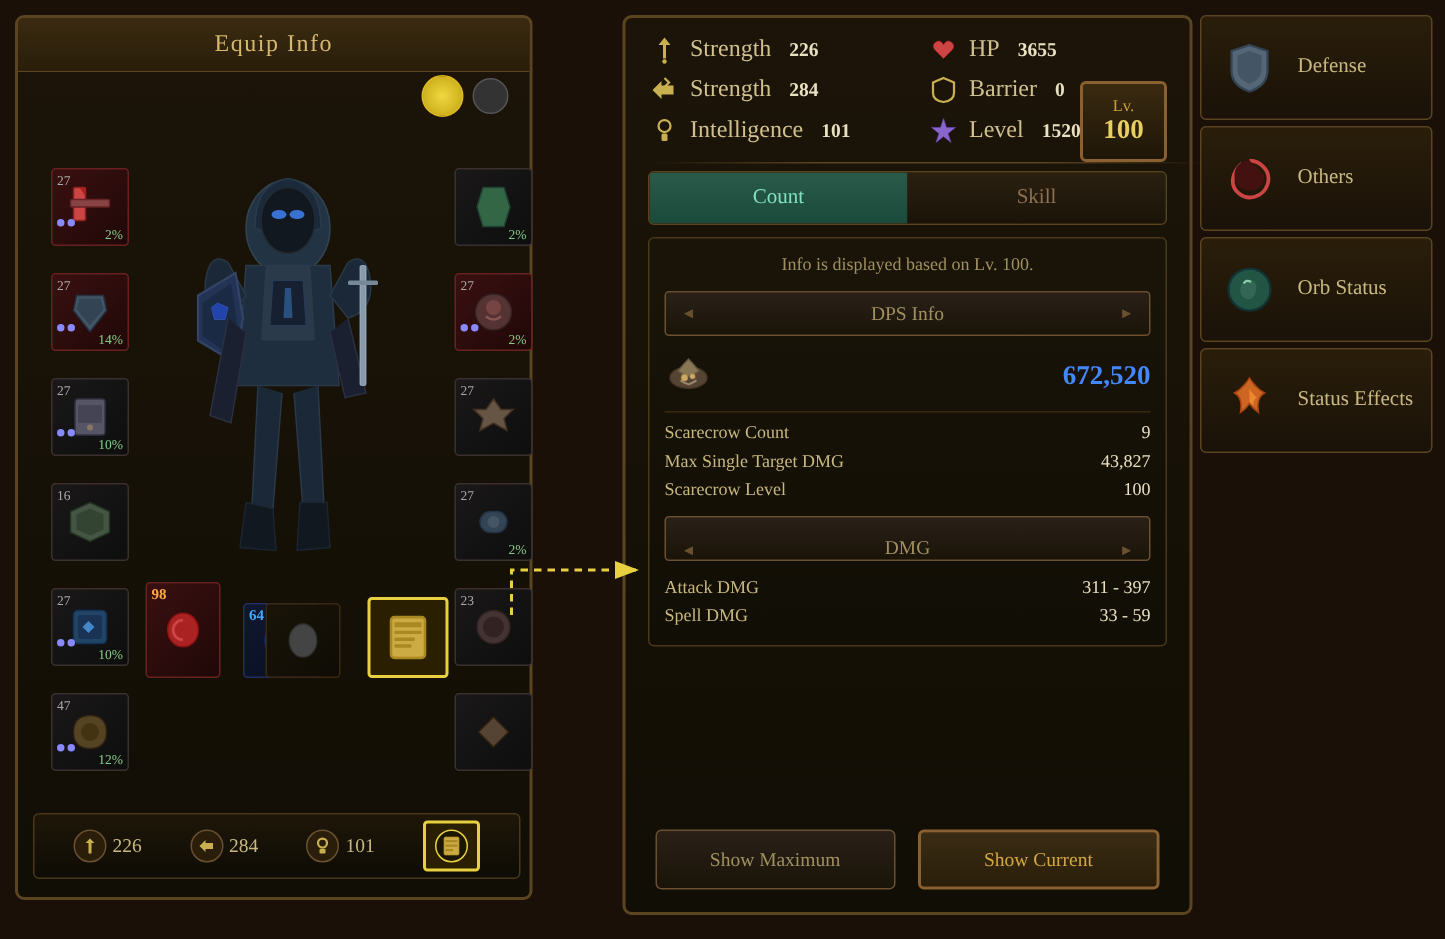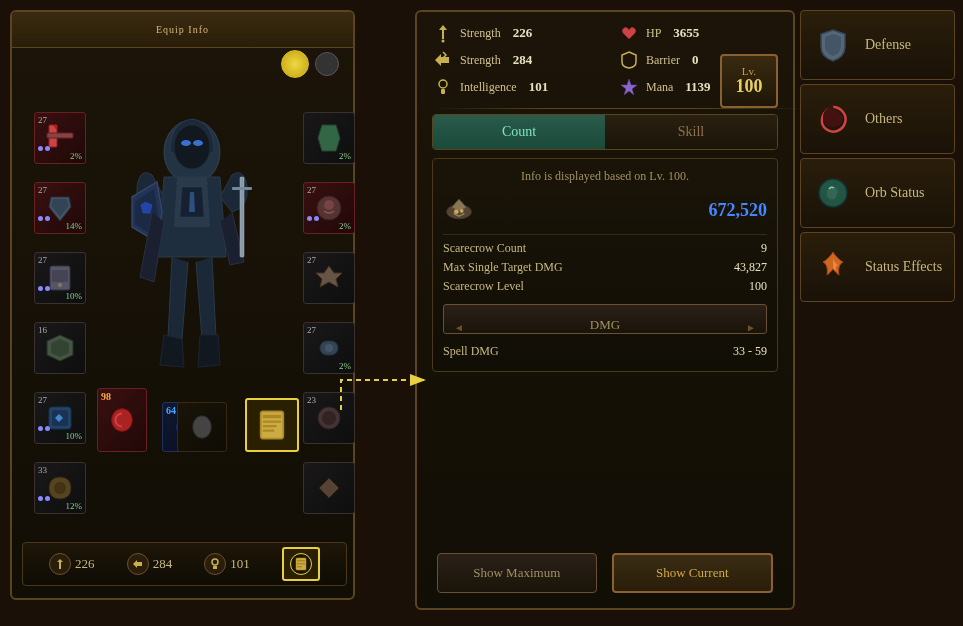--- a/index.html
+++ b/index.html
@@ -28,21 +28,21 @@
       height: 36px;
       background: linear-gradient(180deg, #3a2a10 0%, #2a1e0a 100%);
       border-bottom: 1px solid #5a4520;
       display: flex;
       align-items: center;
       justify-content: center;
       border-radius: 4px 4px 0 0;
     }
     .equip-title-text {
       color: #d4b870;
-      font-size: 10px;
+      font-size: 16px;
       letter-spacing: 1px;
     }
 
     
     .character-area {
       position: absolute;
       top: 50px;
       left: 10px;
       width: 345px;
       height: 460px;
@@ -210,21 +210,21 @@
       width: 22px;
       height: 22px;
       display: flex;
       align-items: center;
       justify-content: center;
       font-size: 14px;
       color: #c8b050;
     }
     .stat-entry-label {
       color: #d0c090;
-      font-size: 12px;
+      font-size: 16px;
     }
     .stat-entry-value {
       color: #e8e0c0;
       font-size: 13px;
       font-weight: bold;
     }
 
     
     .lv-box {
       position: absolute;
@@ -585,21 +585,21 @@
           <path d="M10 15 L14 11 L18 15 L14 19 Z" fill="#4488cc"></path>
         </svg>
       <div class="gem-dots">
           <div class="gem-dot" style="background:#8888ff;"></div>
           <div class="gem-dot" style="background:#8888ff;"></div>
         </div>
       <span class="slot-bonus" style="color:#88cc88">10%</span>
     </div>
 
     <div class="slot slot-l6 item-dark">
-      <span class="slot-level">33</span>
+      <span class="slot-level">47</span>
       <svg width="30" height="30" viewBox="0 0 30 30">
           <path d="M15 4 C8 4 4 8 4 15 C4 22 8 26 15 26 C22 26 26 22 26 15 C26 8 22 4 15 4 Z" fill="#554422" stroke="#332211" stroke-width="1"></path>
           <circle cx="15" cy="15" r="6" fill="#443311"></circle>
         </svg>
       <div class="gem-dots">
           <div class="gem-dot" style="background:#8888ff;"></div>
           <div class="gem-dot" style="background:#8888ff;"></div>
         </div>
       <span class="slot-bonus" style="color:#88cc88">12%</span>
     </div>
@@ -837,40 +837,43 @@
         </div>
         <span class="stat-entry-label">Intelligence</span>
         <span class="stat-entry-value" style="margin-left:6px;">101</span>
       </div>
       <div class="stat-entry">
         <div class="stat-entry-icon">
           <svg width="20" height="20" viewBox="0 0 20 20">
               <polygon points="10,2 12,8 18,8 13,12 15,18 10,14 5,18 7,12 2,8 8,8" fill="#8866cc" stroke="#6644aa" stroke-width="0.5"></polygon>
             </svg>
         </div>
-        <span class="stat-entry-label">Mana</span>
-        <span class="stat-entry-value" style="margin-left:6px;">1139</span>
+        <span class="stat-entry-label">Level</span>
+        <span class="stat-entry-value" style="margin-left:6px;">1520</span>
       </div>
     </div>
   </div>
 
   <div class="divider-line" style="margin:0 15px;"></div>
 
   <div class="tab-bar">
     <div class="tab tab-active">
       <span>Count</span>
     </div>
     <div class="tab tab-inactive">
       <span>Skill</span>
     </div>
   </div>
 
   <div class="info-content">
     <div class="info-note">Info is displayed based on Lv. 100.</div>
 
+    <div class="dps-btn">
+      <span>DPS Info</span>
+    </div>
 
     <div class="dps-icon-row">
       <div class="dps-icon">
         <svg width="36" height="36" viewBox="0 0 36 36">
             <ellipse cx="18" cy="20" rx="14" ry="8" fill="#554433" stroke="#443322" stroke-width="1"></ellipse>
             <path d="M18 6 Q22 10 26 15 Q22 18 18 19 Q14 18 10 15 Q14 10 18 6 Z" fill="#887755" stroke="#665544" stroke-width="1"></path>
             <path d="M12 22 Q15 24 18 25 Q21 24 24 22" fill="none" stroke="#998866" stroke-width="1.5"></path>
             <circle cx="15" cy="20" r="2.5" fill="#ccaa66" stroke="#aa8844" stroke-width="0.5"></circle>
             <circle cx="21" cy="19" r="2" fill="#ccaa66" stroke="#aa8844" stroke-width="0.5"></circle>
           </svg>
@@ -891,20 +894,24 @@
     <div class="stat-detail-row">
       <span>Scarecrow Level</span>
       <span class="stat-detail-value">100</span>
     </div>
 
     <div class="dmg-btn">
       <span>DMG</span>
     </div>
 
     <div class="stat-detail-row">
+      <span>Attack DMG</span>
+      <span class="stat-detail-value">311 - 397</span>
+    </div>
+    <div class="stat-detail-row">
       <span>Spell DMG</span>
       <span class="stat-detail-value">33 - 59</span>
     </div>
   </div>
 
   <div class="bottom-btns">
     <div class="action-btn btn-normal">
       <span>Show Maximum</span>
     </div>
     <div class="action-btn btn-highlight">

